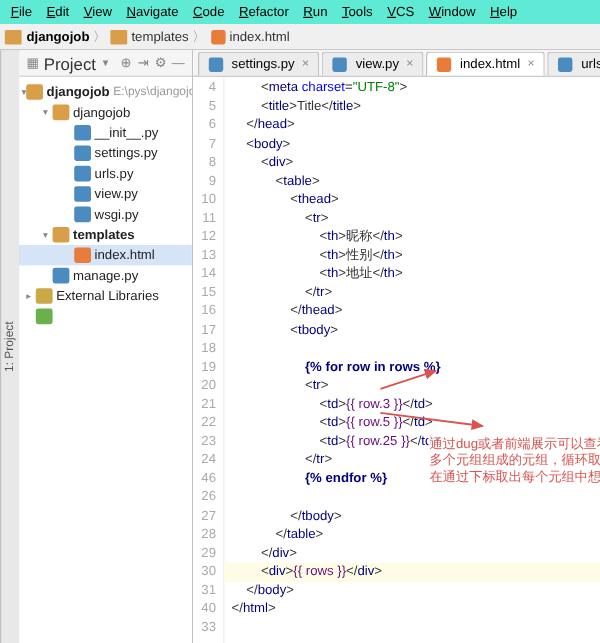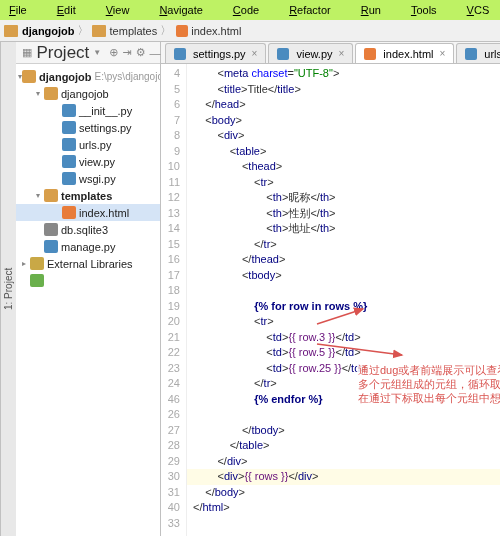--- a/index.html
+++ b/index.html
@@ -1,30 +1,30 @@
 <!DOCTYPE html>
 <html><head>
 <meta charset="utf-8">
 <style>
 *{margin:0;padding:0;box-sizing:border-box;font-family:"Segoe UI",Arial,sans-serif;font-size:11px}
 body{background:#f0f0f0;width:500px;height:536px;overflow:hidden;position:relative}
-.menubar{background:#bef264;height:20px;display:flex;align-items:center;padding:0 4px;gap:20px}
+.menubar{background:#5eead4;height:20px;display:flex;align-items:center;padding:0 4px;gap:2px}
 .menubar span{padding:2px 5px;color:#000;cursor:pointer}
 .menubar span u{text-decoration:underline}
 .navbar{height:22px;background:#f0f0f0;display:flex;align-items:center;padding:0 4px;border-bottom:1px solid #c0c0c0}
 .navbar .folder-ico{width:14px;height:12px;background:#d89e4a;border-radius:1px;margin-right:4px}
 .navbar .crumb{color:#000;font-weight:bold}
 .navbar .sep{margin:0 3px;color:#888}
 .navbar .file{color:#333}
 .navbar .file-ico{width:12px;height:12px;background:#e87c3a;border-radius:2px;margin:0 3px 0 2px;display:inline-block}
 .main{display:flex;height:494px}
 .side-label{width:18px;background:#e8e8e8;border-right:1px solid #c0c0c0;writing-mode:vertical-lr;transform:rotate(180deg);text-align:center;padding:6px 2px;color:#555;font-size:10px}
 .sidebar{width:145px;background:#fff;border-right:1px solid #c0c0c0;display:flex;flex-direction:column}
 .side-head{height:22px;background:#f5f5f5;border-bottom:1px solid #d0d0d0;display:flex;align-items:center;padding:0 6px;gap:4px}
-.side-head .title{color:#333;font-size:17px}
+.side-head .title{color:#333;font-size:14px}
 .side-head .dd{color:#888;font-size:8px}
 .side-head .ico{width:12px;height:12px;color:#888;font-size:11px;display:inline-flex;align-items:center;justify-content:center}
 .tree{padding:4px 0;overflow:auto}
 .tree-row{display:flex;align-items:center;height:17px;padding-right:4px;white-space:nowrap}
 .tree-row.sel{background:#d5e4f6}
 .tw{width:12px;text-align:center;color:#888;font-size:8px;cursor:pointer}
 .tw.exp::before{content:"▾"}
 .tw.col::before{content:"▸"}
 .tw.none::before{content:""}
 .tico{width:14px;height:13px;margin-right:3px;border-radius:2px;flex-shrink:0}
@@ -140,25 +140,20 @@
           <span class="tico dir"></span>
           <span class="tlabel bold">templates</span>
         </div>
         <div class="tree-row i2 sel">
           <span class="tw none"></span>
           <span class="tico html"></span>
           <span class="tlabel">index.html</span>
         </div>
         <div class="tree-row i1">
           <span class="tw none"></span>
-          <span class="tico db"></span>
-          <span class="tlabel">db.sqlite3</span>
-        </div>
-        <div class="tree-row i1">
-          <span class="tw none"></span>
           <span class="tico py"></span>
           <span class="tlabel">manage.py</span>
         </div>
         <div class="tree-row i0">
           <span class="tw col"></span>
           <span class="tico lib"></span>
           <span class="tlabel">External Libraries</span>
         </div>
         <div class="tree-row i0">
           <span class="tw none"></span>

